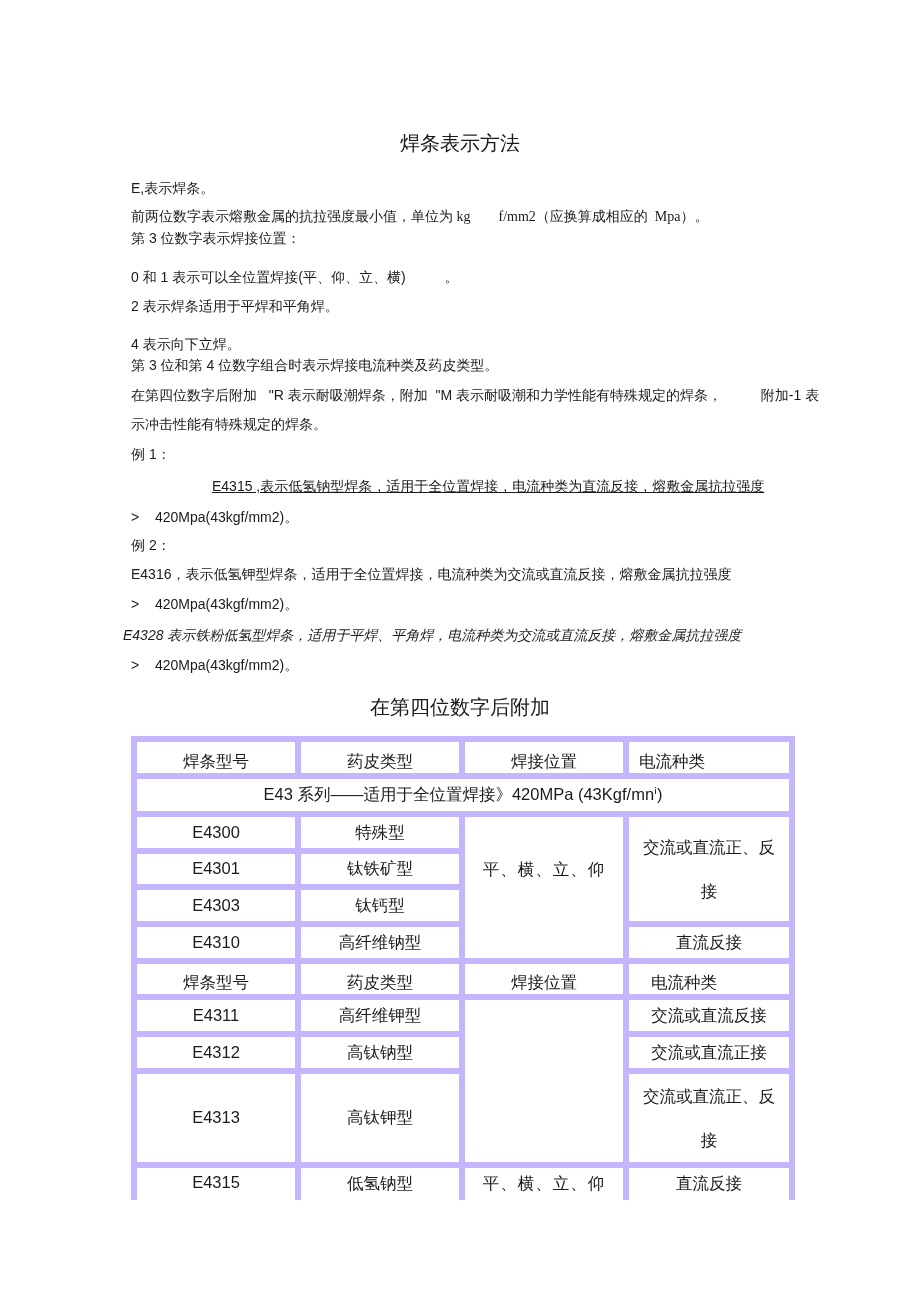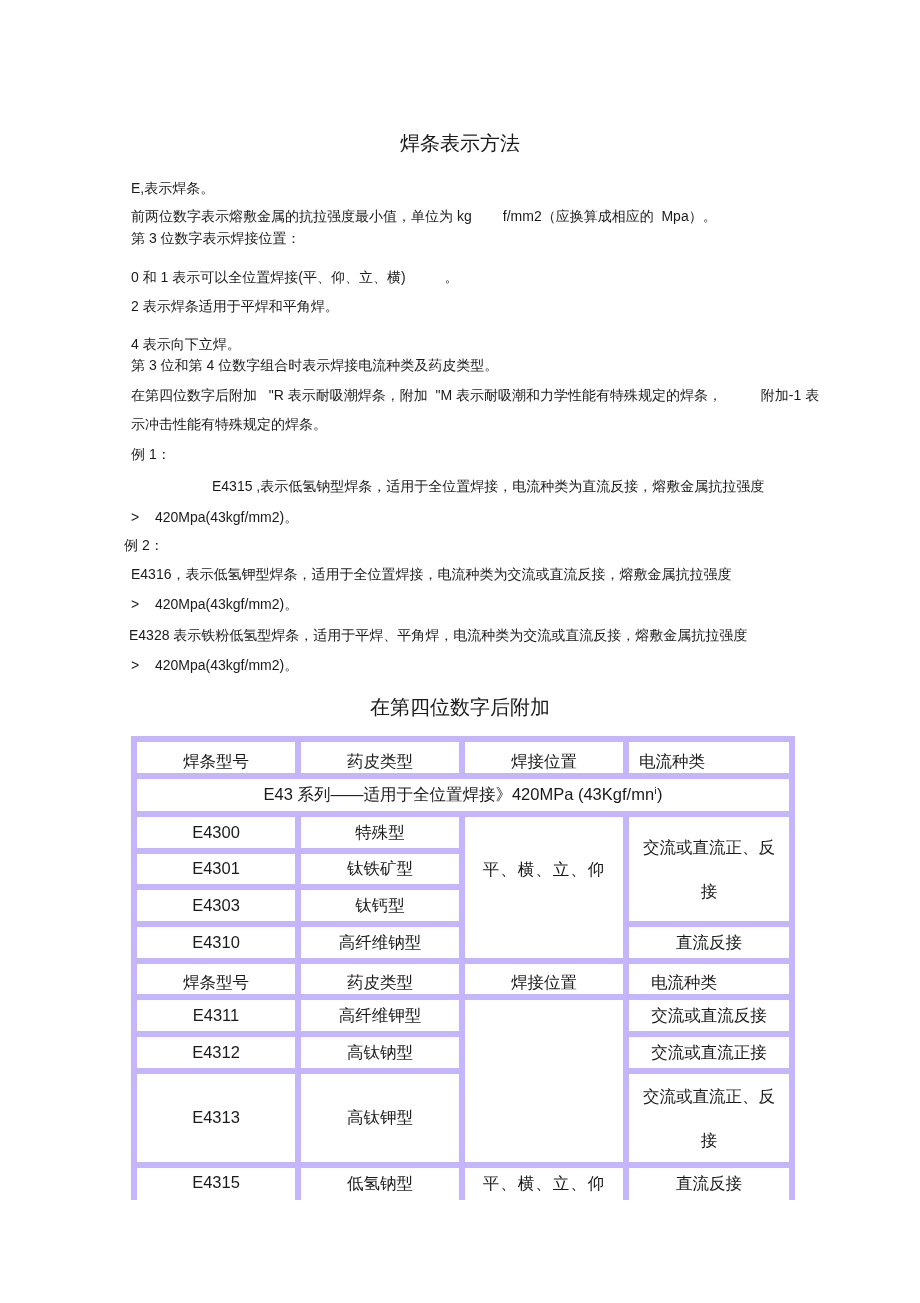--- a/index.html
+++ b/index.html
@@ -14,35 +14,35 @@
                line-height: 1.2; }
   table.t tr.last td { border-bottom: none; }
   .two-line { line-height: 44px; }
 </style>
 </head>
 <body>
 
 <div class="title" style="top:130px;">焊条表示方法</div>
 
 <div class="line" style="left:131px; top:180px;">E,表示焊条。</div>
-<div class="line" style="left:131px; top:208px;">前两位数字表示熔敷金属的抗拉强度最小值，单位为 kg        f/mm2（应换算成相应的  Mpa）。</div>
+<div class="line" style="left:131px; top:208px;font-family:Liberation Serif, serif;">前两位数字表示熔敷金属的抗拉强度最小值，单位为 kg        f/mm2（应换算成相应的  Mpa）。</div>
 <div class="line" style="left:131px; top:230px;">第 3 位数字表示焊接位置：</div>
 <div class="line" style="left:131px; top:269px;">0 和 1 表示可以全位置焊接(平、仰、立、横)          。</div>
 <div class="line" style="left:131px; top:298px;">2 表示焊条适用于平焊和平角焊。</div>
 <div class="line" style="left:131px; top:336px;">4 表示向下立焊。</div>
 <div class="line" style="left:131px; top:357px;">第 3 位和第 4 位数字组合时表示焊接电流种类及药皮类型。</div>
 <div class="line" style="left:131px; top:387px;">在第四位数字后附加   "R 表示耐吸潮焊条，附加  "M 表示耐吸潮和力学性能有特殊规定的焊条，          附加-1 表</div>
 <div class="line" style="left:131px; top:416px;">示冲击性能有特殊规定的焊条。</div>
 <div class="line" style="left:131px; top:446px;">例 1：</div>
-<div class="line" style="left:212px; top:478px;">E4315 ,表示低氢钠型焊条，适用于全位置焊接，电流种类为直流反接，熔敷金属抗拉强度</div>
+<div class="line" style="left:212px; top:478px;text-decoration:underline;">E4315 ,表示低氢钠型焊条，适用于全位置焊接，电流种类为直流反接，熔敷金属抗拉强度</div>
 <div class="line" style="left:131px; top:509px;"><span class="gt">&gt;</span><span>420Mpa(43kgf/mm2)。</span></div>
-<div class="line" style="left:124px; top:537px;">例 2：</div>
+<div class="line" style="left:131px; top:537px;">例 2：</div>
 <div class="line" style="left:131px; top:566px;">E4316，表示低氢钾型焊条，适用于全位置焊接，电流种类为交流或直流反接，熔敷金属抗拉强度</div>
 <div class="line" style="left:131px; top:596px;"><span class="gt">&gt;</span><span>420Mpa(43kgf/mm2)。</span></div>
-<div class="line" style="left:129px; top:627px;">E4328 表示铁粉低氢型焊条，适用于平焊、平角焊，电流种类为交流或直流反接，熔敷金属抗拉强度</div>
+<div class="line" style="left:123px; top:627px;font-style:italic;">E4328 表示铁粉低氢型焊条，适用于平焊、平角焊，电流种类为交流或直流反接，熔敷金属抗拉强度</div>
 <div class="line" style="left:131px; top:657px;"><span class="gt">&gt;</span><span>420Mpa(43kgf/mm2)。</span></div>
 
 <div class="title" style="top:694px;">在第四位数字后附加</div>
 
 <table class="t">
   <colgroup>
       <col style="width:164px">
       <col style="width:164px">
       <col style="width:164px">
       <col style="width:166px">

